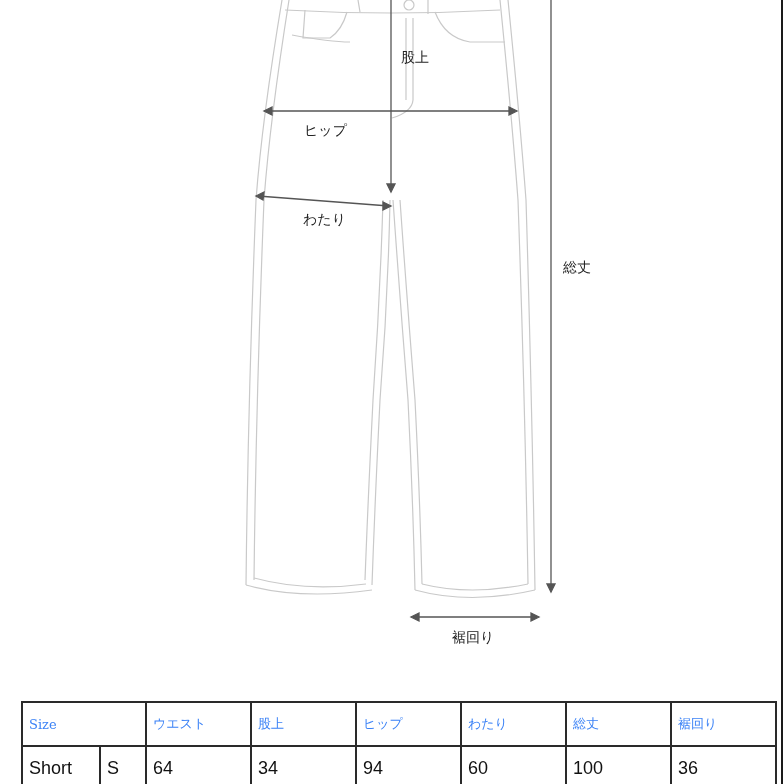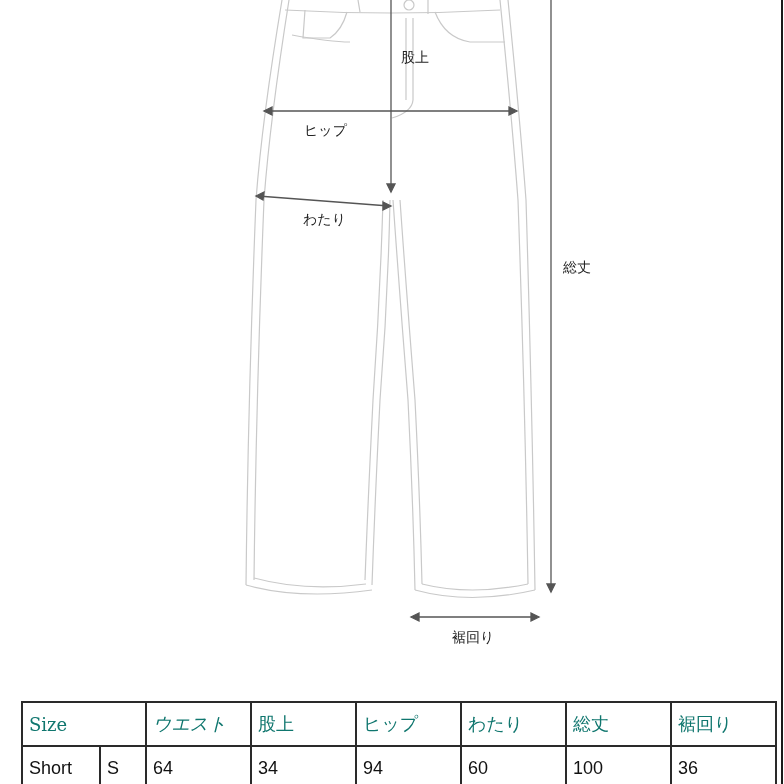--- a/index.html
+++ b/index.html
@@ -3,21 +3,21 @@
   <meta charset="utf-8">
   <style>
     html, body { margin:0; padding:0; }
     body { width:784px; height:784px; background:#ffffff; position:relative; overflow:hidden;
       font-family:"DejaVu Serif", serif; color:#222; }
     #diagram { position:absolute; left:0; top:0; width:784px; height:690px; }
     .label { position:absolute; font-size:14px; color:#222; font-family:"DejaVu Sans", sans-serif; white-space:nowrap; }
     .edge-line { position:absolute; right:1px; top:0; width:2px; height:784px; background:#1a1a1a; }
     table.size-table { position:absolute; left:21px; top:701px; border-collapse:collapse; }
     table.size-table td { border:2px solid #2a2a2a; padding:0 6px; vertical-align:middle; }
-    tr.head td { height:42px; font-family:"DejaVu Serif", serif; font-size:18px; color:#0f766e; }
+    tr.head td { height:42px; font-family:"DejaVu Serif", serif; font-size:13px; color:#3b82f6; }
     tr.body td { height:42px; font-family:"Liberation Sans", sans-serif; font-size:18px; color:#111; }
   </style>
 </head>
 <body>
 
 <div id="diagram">
   <svg width="784" height="690" viewBox="0 0 784 690">
     <g fill="none" stroke="#c9c9c9" stroke-width="1.2">
 
       <path d="M282 0 Q262 120 256 200 Q248 400 246 585"></path>
@@ -77,21 +77,21 @@
   <span class="label" style="left:563px;top:259px;">総丈</span>
   <span class="label" style="left:452px;top:629px;">裾回り</span>
 </div>
 
 <div class="edge-line"></div>
 
 <table class="size-table">
   <tbody>
       <tr class="head">
     <td colspan="2" style="width:110px;">Size</td>
-    <td style="width:91px;font-style:italic;">ウエスト</td>
+    <td style="width:91px;">ウエスト</td>
     <td style="width:91px;">股上</td>
     <td style="width:91px;">ヒップ</td>
     <td style="width:91px;">わたり</td>
     <td style="width:91px;">総丈</td>
     <td style="width:91px;">裾回り</td>
   </tr>
   <tr class="body">
     <td style="width:64px;">Short</td>
     <td style="width:32px;">S</td>
     <td>64</td>

